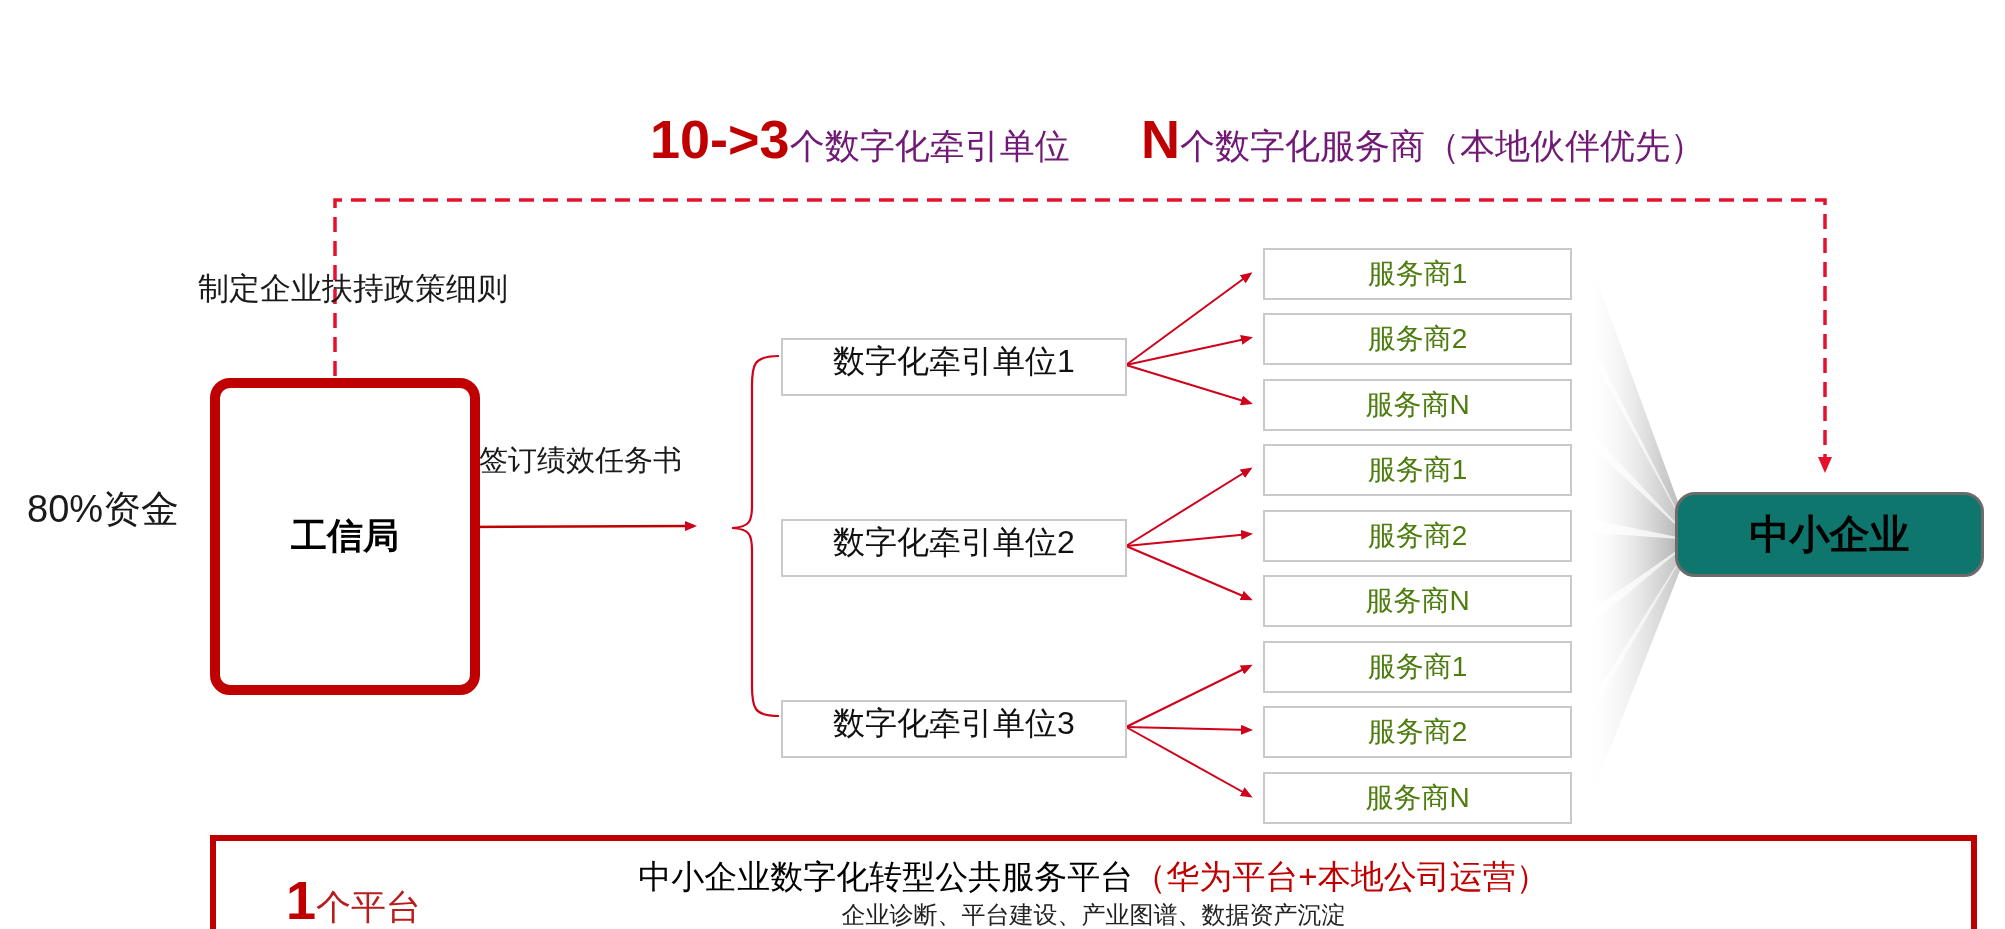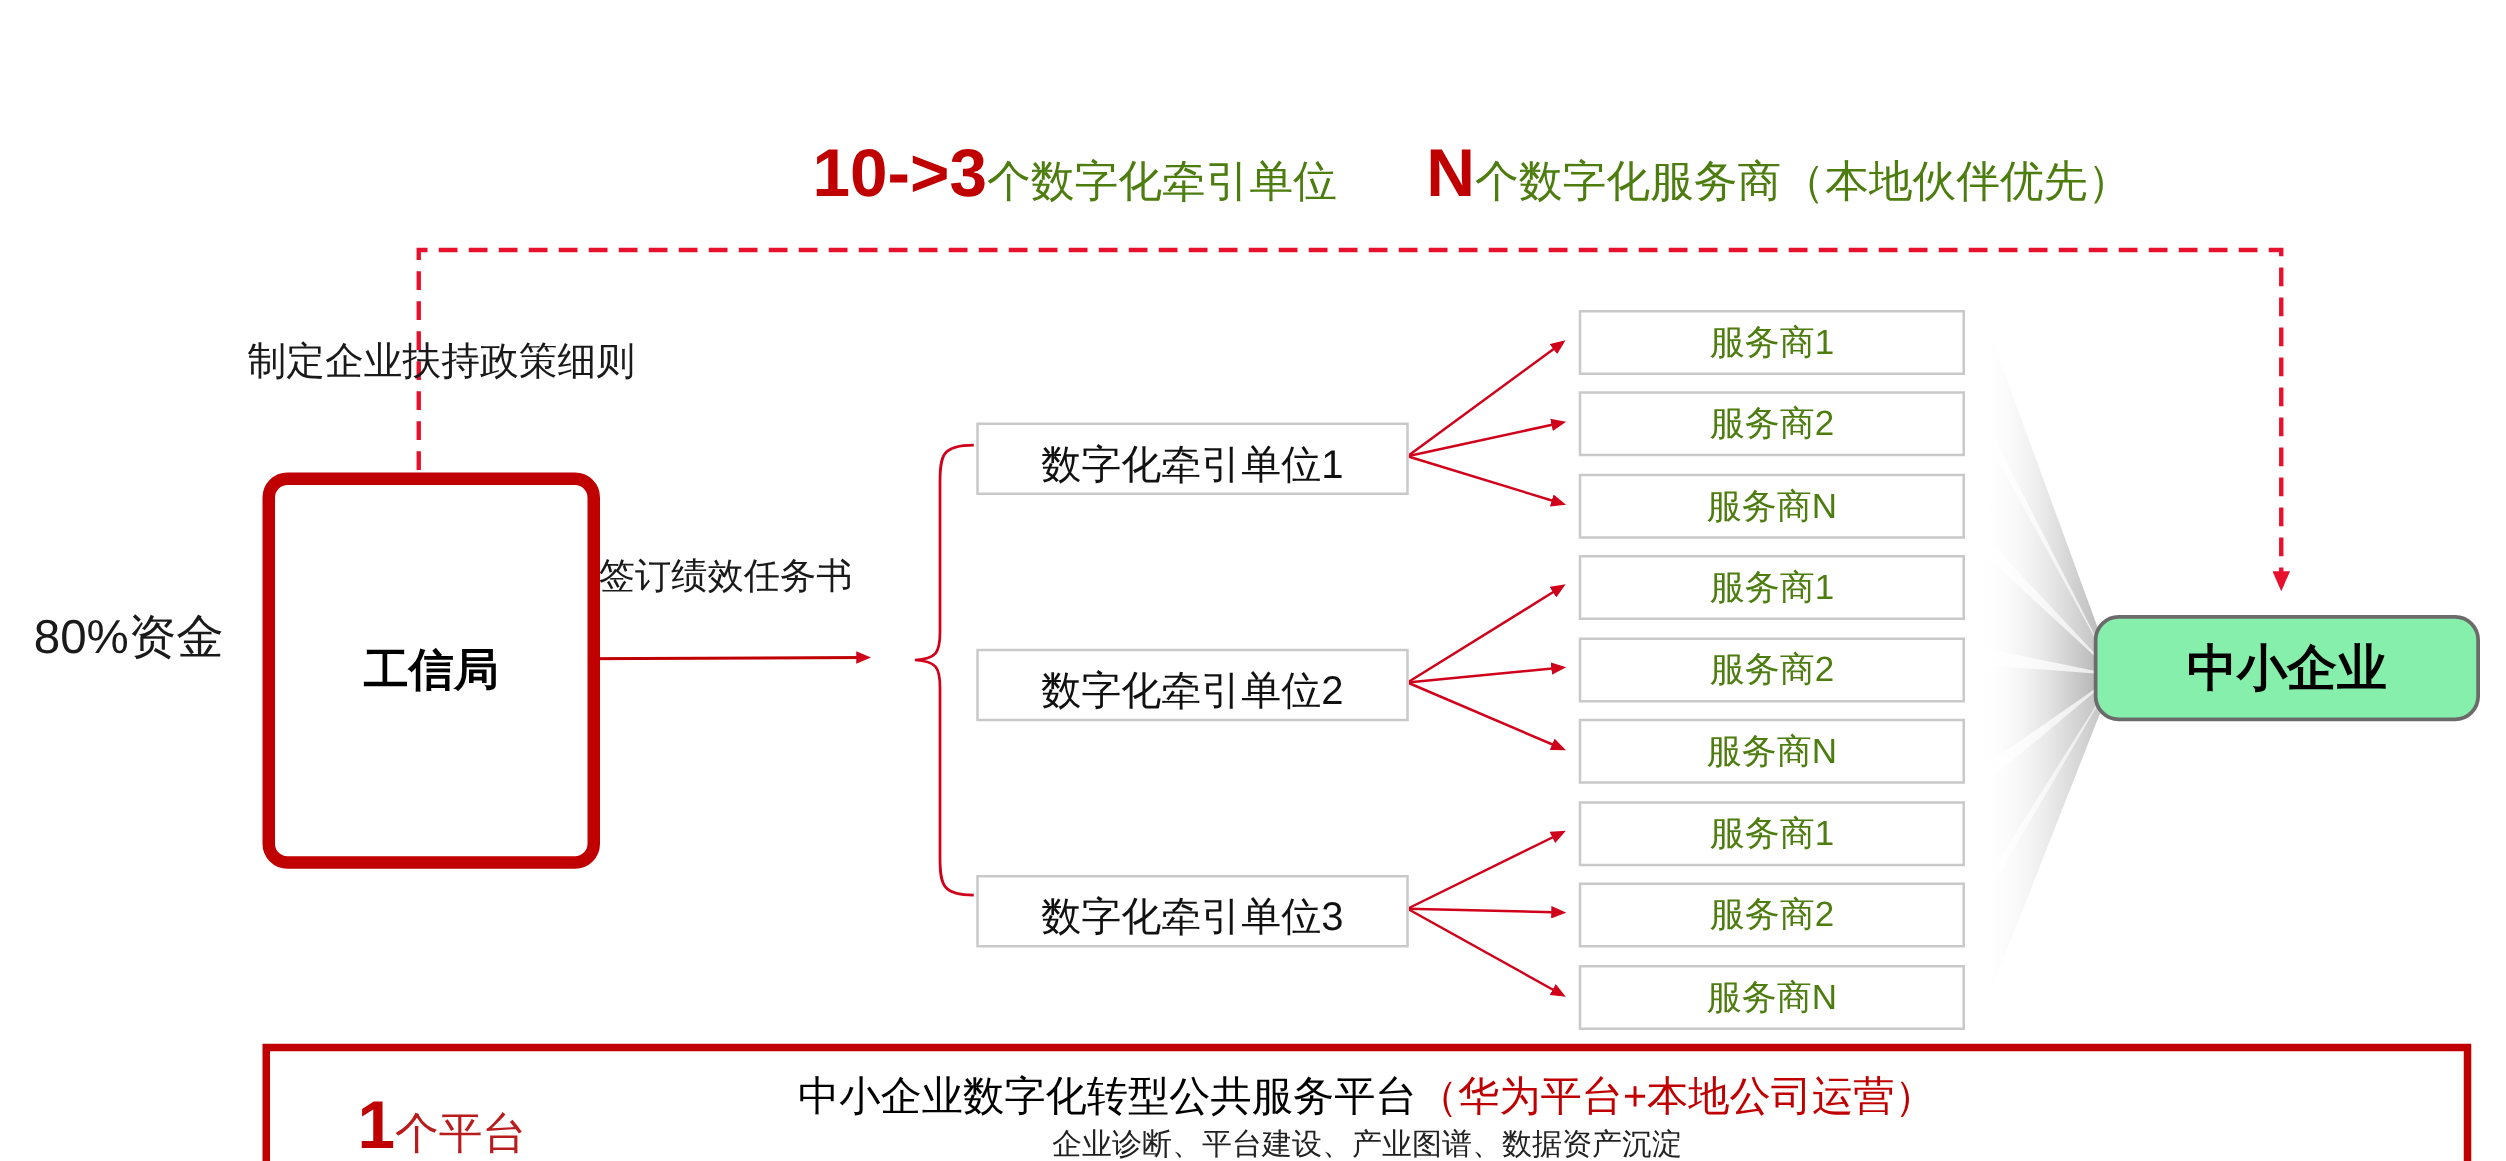--- a/index.html
+++ b/index.html
@@ -6,34 +6,34 @@
   body{font-family:"Liberation Sans","DejaVu Sans",sans-serif;}
   .canvas{position:relative;width:2005px;height:929px;background:#fff;overflow:hidden;margin-top:40px;}
   .layer{position:absolute;left:0;top:0;width:2005px;height:929px;}
   svg.layer{z-index:1;}
   .content{z-index:2;}
   .abs{position:absolute;}
 
   
   .top-label{display:flex;align-items:baseline;white-space:nowrap;}
   .top-label .num{font-weight:bold;color:#c00000;font-size:54px;line-height:1;}
-  .top-label .rest{color:#4d7c0f;font-size:35px;line-height:1;}
+  .top-label .rest{color:#701a75;font-size:35px;line-height:1;}
 
   .plain-label{color:#1a1a1a;white-space:nowrap;}
 
   
   .gov-box{left:210px;top:338px;width:250px;height:297px;border:10px solid #c00000;
     border-radius:20px;background:#fff;display:flex;align-items:center;justify-content:center;
     font-size:36px;font-weight:bold;color:#000;}
   .lead-box{left:781px;width:342px;height:54px;border:2px solid #c9c9c9;background:#fff;
-    display:flex;align-items:flex-end;justify-content:center;font-size:32px;color:#111;}
+    display:flex;align-items:flex-start;justify-content:center;font-size:32px;color:#111;}
   .sp-box{left:1263px;width:305px;height:48px;border:2px solid #c9c9c9;background:#fff;
     display:flex;align-items:center;justify-content:center;font-size:28px;color:#4d7c0f;}
   .sme-box{left:1675px;top:452px;width:303px;height:79px;border:3px solid #6b6b6b;
-    border-radius:20px;background:#86efac;display:flex;align-items:center;justify-content:center;
+    border-radius:20px;background:#0f766e;display:flex;align-items:center;justify-content:center;
     font-size:40px;font-weight:bold;color:#000;}
 
   
   .platform-box{left:210px;top:795px;width:1755px;height:117px;border:6px solid #c00000;background:#fff;}
   .platform-count{position:absolute;left:70px;top:50%;transform:translateY(-50%);
     display:flex;align-items:baseline;white-space:nowrap;}
   .platform-count .num{font-size:54px;font-weight:bold;color:#c00000;line-height:1;}
   .platform-count .rest{font-size:35px;color:#b91c1c;line-height:1;}
   .platform-title{position:absolute;left:0;top:14px;width:100%;text-align:center;
     font-size:33px;font-weight:normal;white-space:nowrap;}

